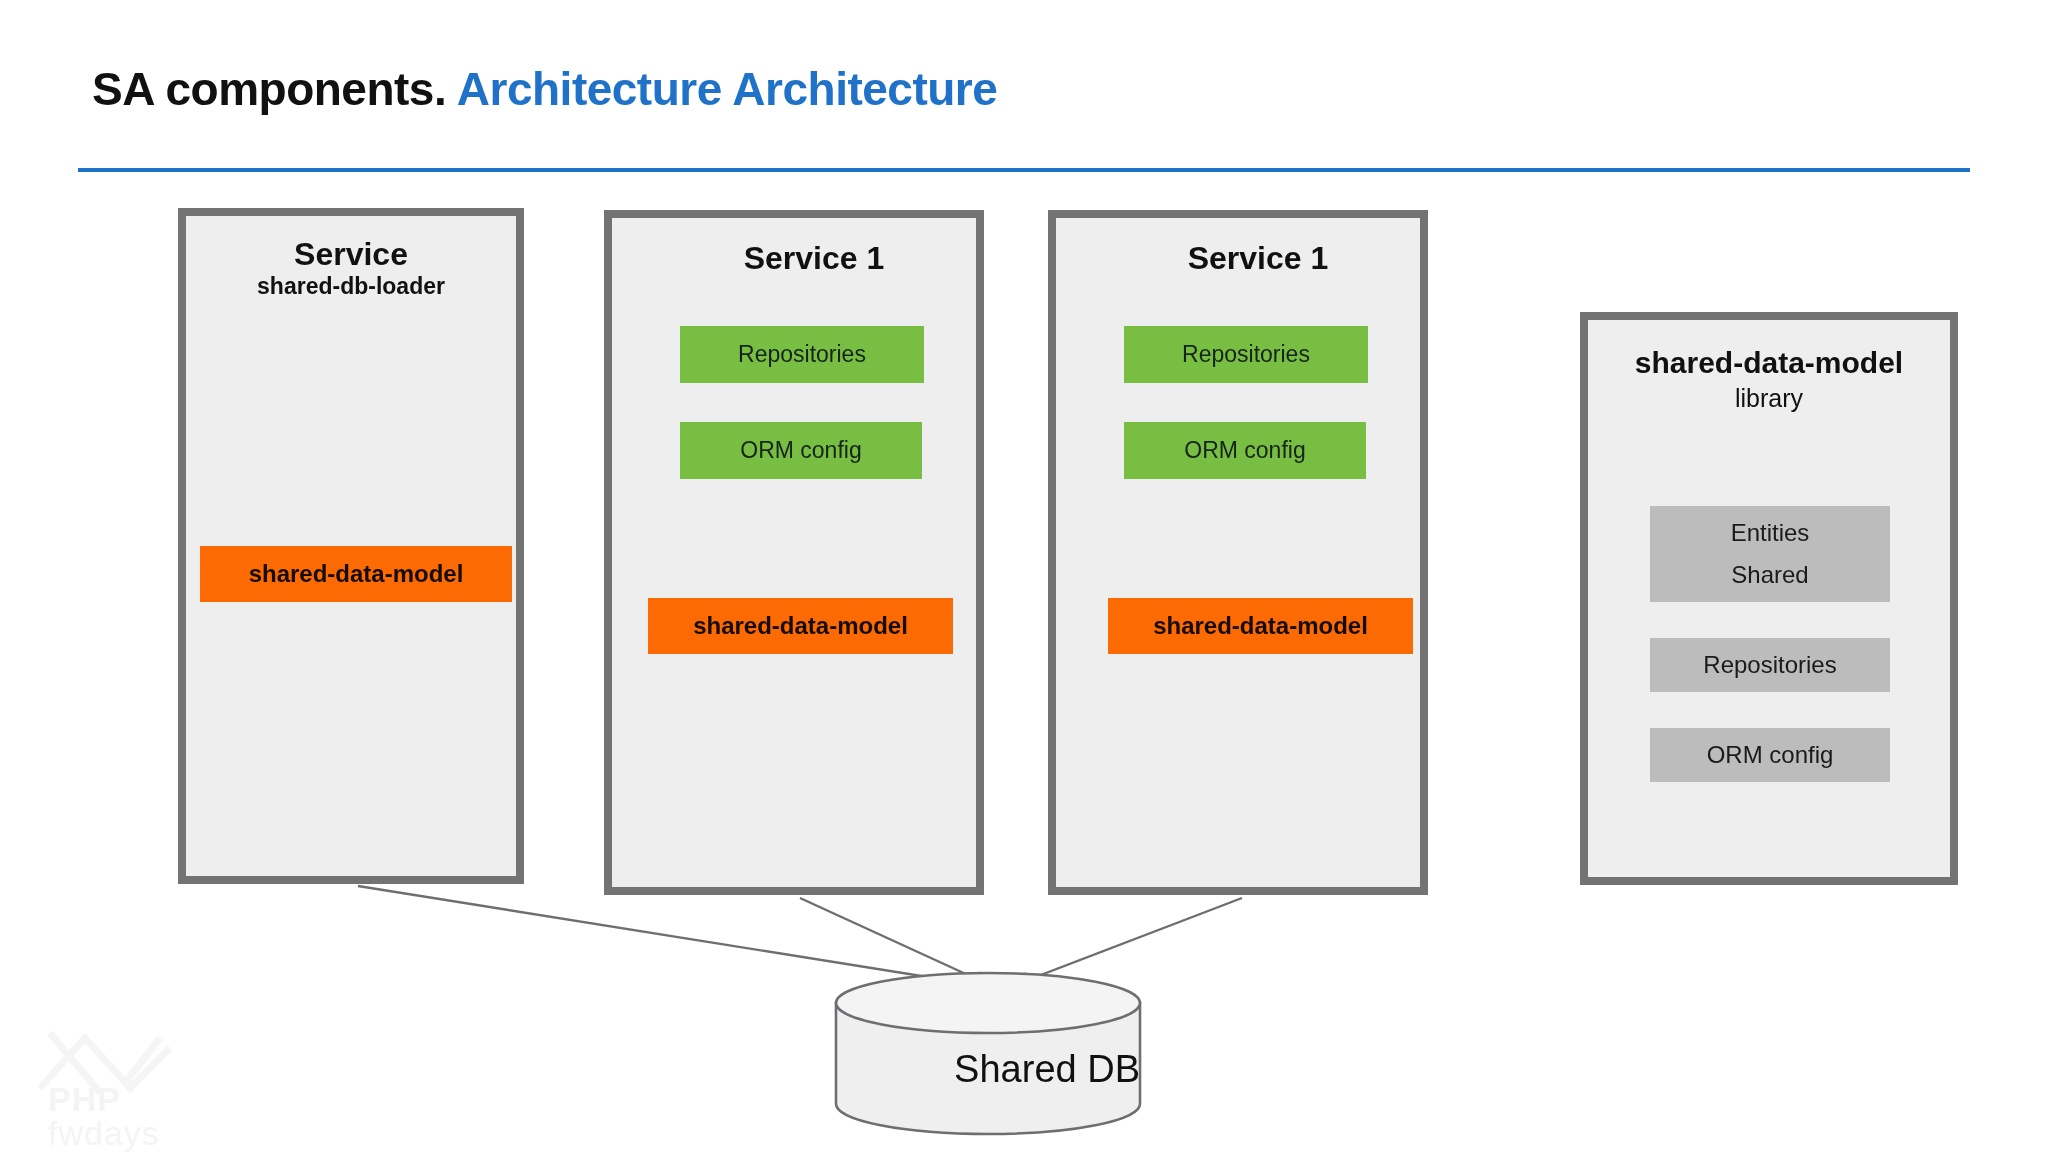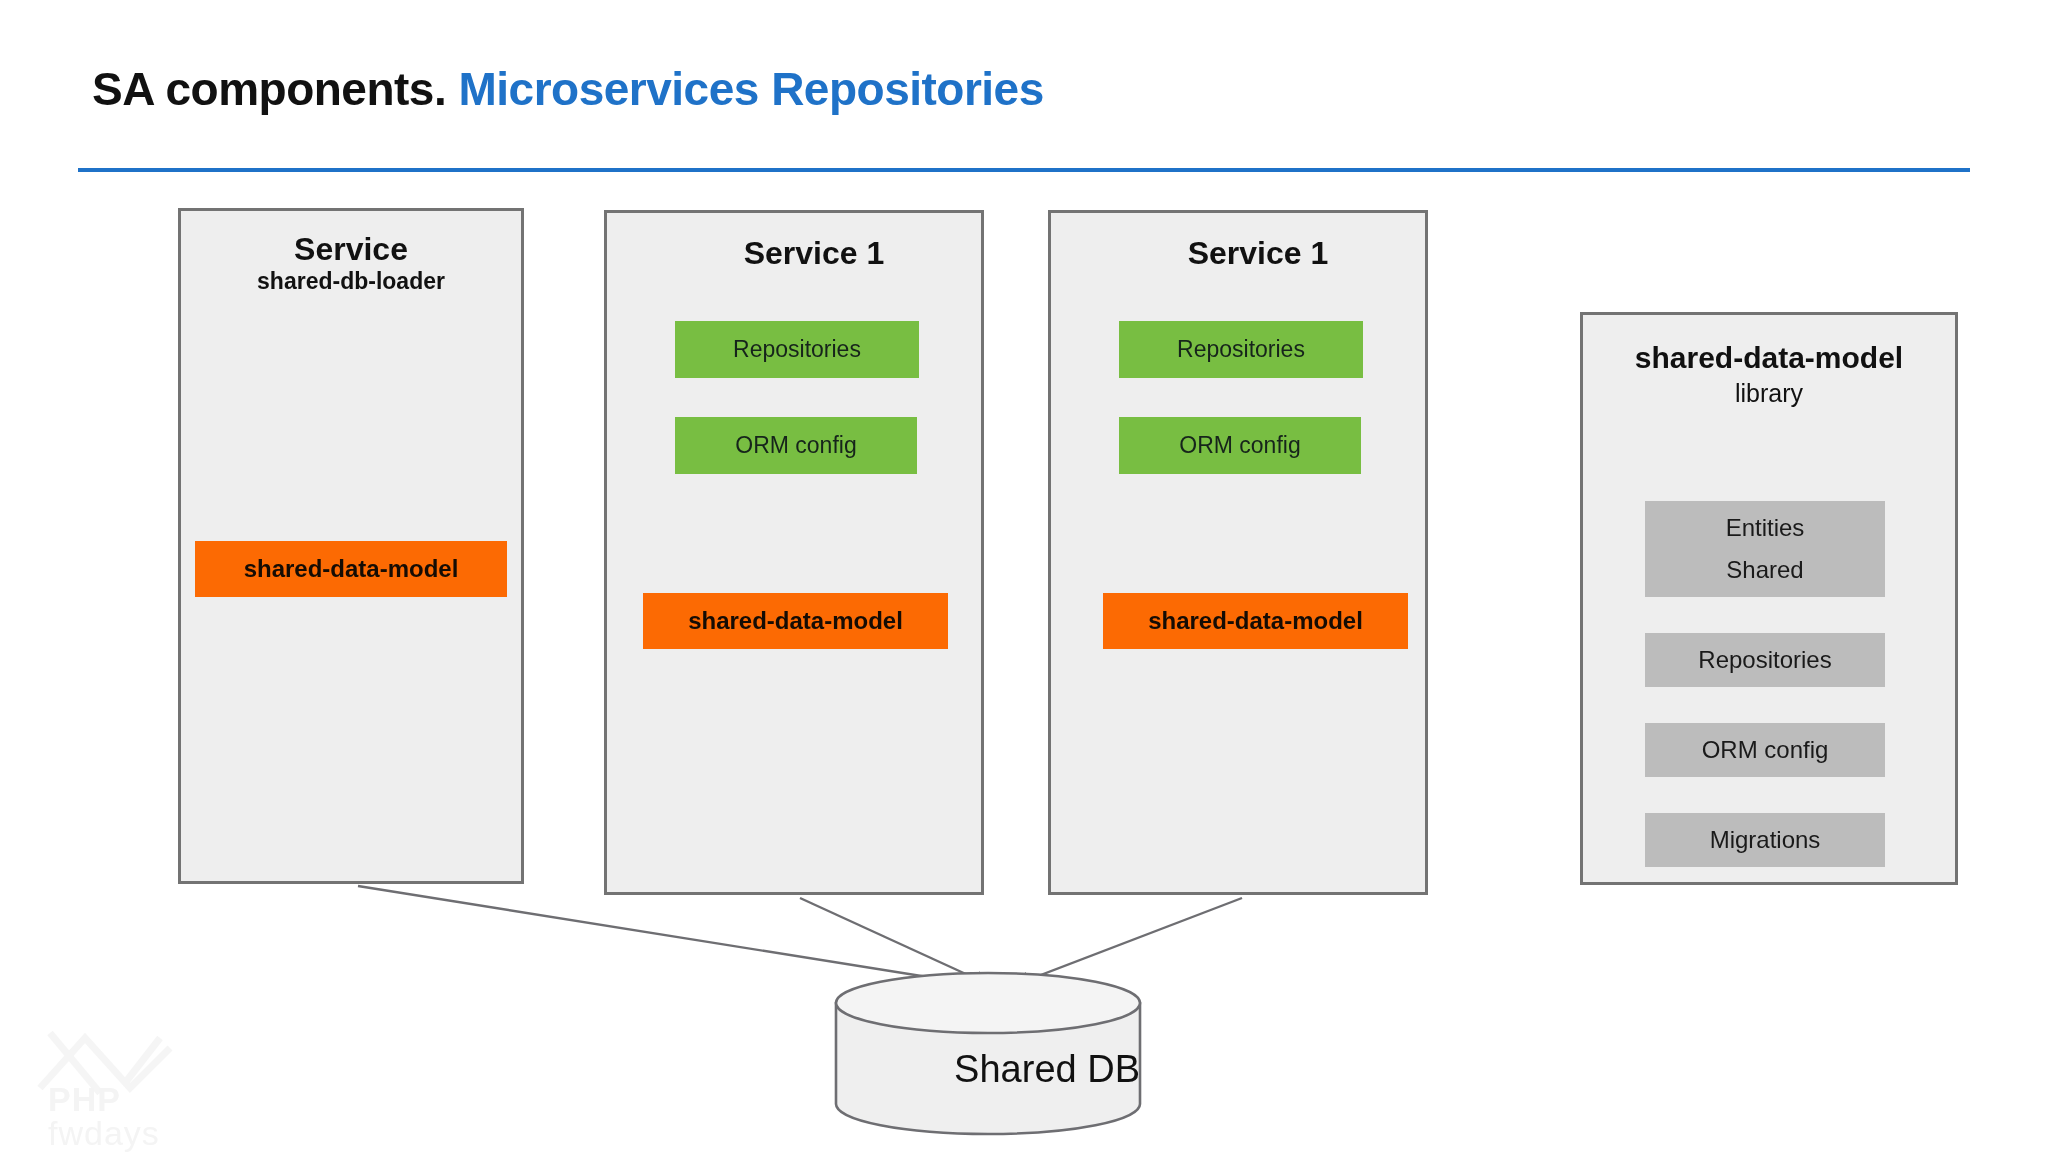--- a/index.html
+++ b/index.html
@@ -57,21 +57,21 @@
     width: 1892px;
     height: 4px;
     background: #1F72C8;
     z-index: 3;
   }
 
   
   .panel {
     position: absolute;
     background: #EEEEEE;
-    border: 3px solid #737373;
+    border: 8px solid #737373;
     box-sizing: border-box;
     z-index: 2;
   }
   .panel-title {
     text-align: center;
     font-weight: bold;
     color: #111111;
   }
   .panel-sub {
     text-align: center;
@@ -149,21 +149,21 @@
     <polyline points="30,80 75,30 120,80 160,40" fill="none" stroke="#f5f5f5" stroke-width="7"></polyline>
     <polyline points="40,25 90,85" fill="none" stroke="#f5f5f5" stroke-width="7"></polyline>
     <polyline points="115,75 150,30" fill="none" stroke="#f5f5f5" stroke-width="7"></polyline>
   </svg>
   <div class="wm-text wm-php">PHP</div>
   <div class="wm-text wm-fw">fwdays</div>
 </div>
 
 <div id="title-row">
   <span class="t-black">SA components.</span>
-  <span class="t-blue">Microservices Repositories</span>
+  <span class="t-blue">Architecture Architecture</span>
 </div>
 <div id="title-rule"></div>
 
 <svg id="overlay">
   <defs>
     <marker id="arrowhead" markerWidth="9" markerHeight="9" refX="7.4" refY="3.4" orient="auto" markerUnits="strokeWidth">
       <path d="M0,0 L8,3.4 L0,6.8 z" fill="#6E6E72"></path>
     </marker>
   </defs>
 
@@ -202,14 +202,13 @@
 </div>
 
 <div class="panel" id="lib">
   <div class="panel-title">shared-data-model</div>
   <div class="panel-sub">library</div>
 
   <div class="chip chip-gray" style="left:62px; top:138px; width:240px; height:54px;margin-top:48px;">Entities</div>
   <div class="chip chip-gray" style="left:62px; top:228px; width:240px; height:54px;">Shared</div>
   <div class="chip chip-gray" style="left:62px; top:318px; width:240px; height:54px;">Repositories</div>
   <div class="chip chip-gray" style="left:62px; top:408px; width:240px; height:54px;">ORM config</div>
-  <div class="chip chip-gray" style="left:62px; top:498px; width:240px; height:54px;">Migrations</div>
 </div>
 
 </body></html>

